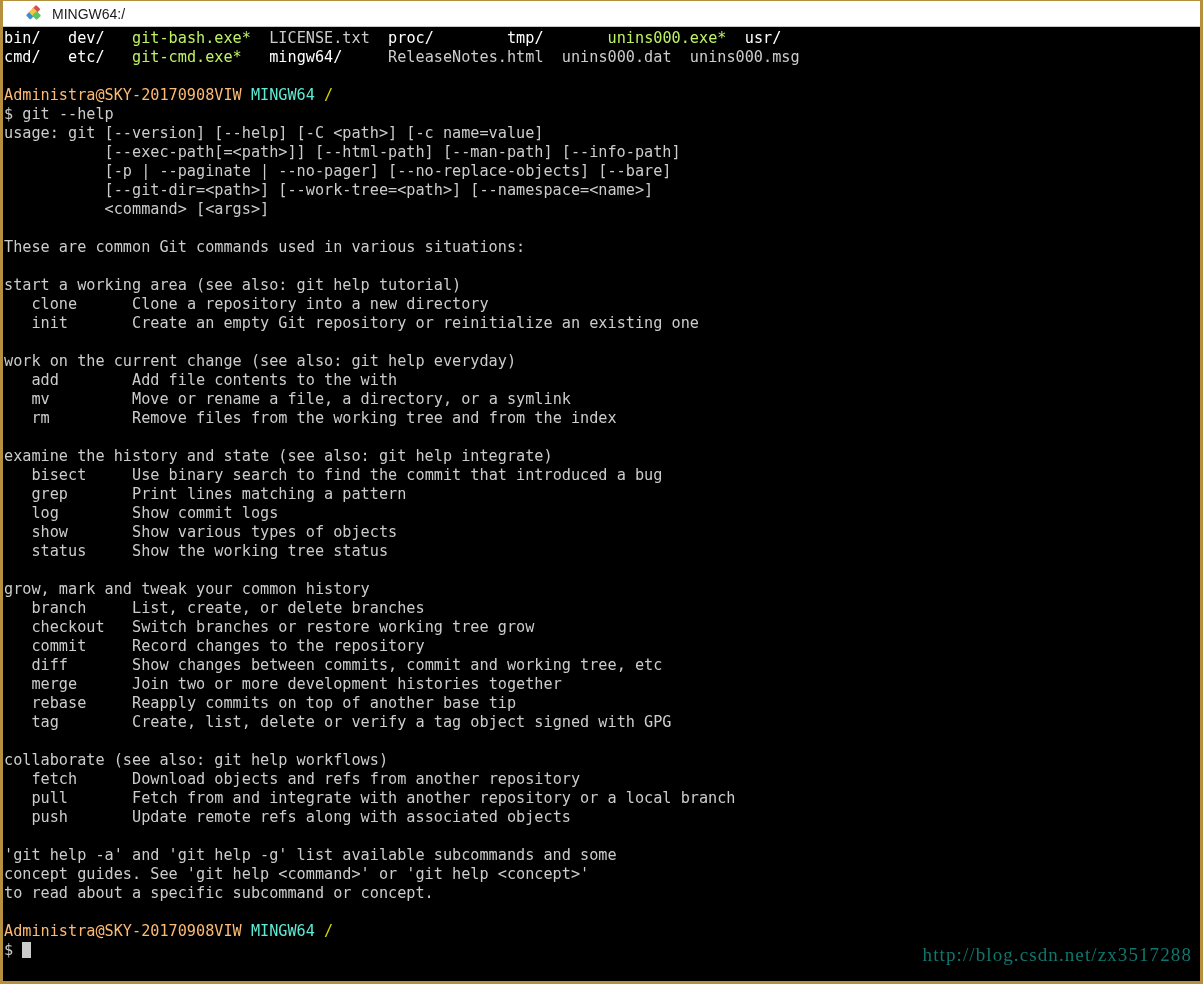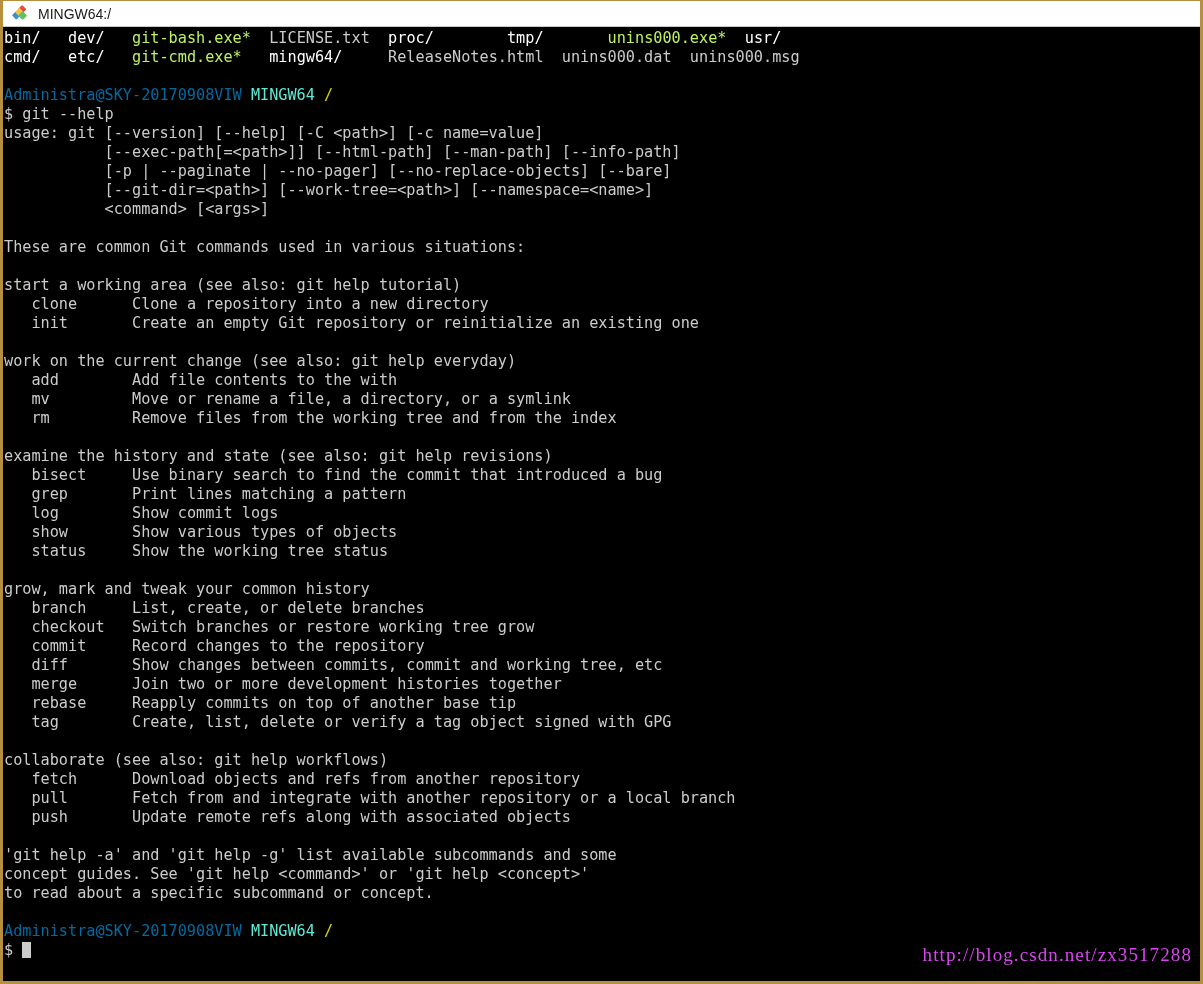--- a/index.html
+++ b/index.html
@@ -28,21 +28,21 @@
     overflow: hidden;
   }
 
   
   #titlebar {
     height: 26px;
     background: #ffffff;
     border-bottom: 1px solid #c8c8c8;
     display: flex;
     align-items: center;
-    padding-left: 8px;
+    padding-left: 22px;
     box-sizing: border-box;
     font-family: "Liberation Sans", sans-serif;
   }
   #titlebar .app-icon {
     width: 20px;
     height: 20px;
     position: relative;
     flex: 0 0 auto;
     margin-right: 7px;
   }
@@ -70,41 +70,41 @@
     height: 19px;
     white-space: pre;
     color: #cccccc;
     letter-spacing: 0px;
   }
 
   
   .c-white  { color: #cccccc; }
   .c-blue   { color: #ffffff; }
   .c-green  { color: #bef264; }
-  .c-dgreen { color: #0369a1; }
+  .c-dgreen { color: #fdba74; }
   .c-magenta{ color: #5eead4; }
   .c-yellow { color: #d7d700; }
 
   
   .cursor {
     display: inline-block;
     width: 9px;
     height: 16px;
     background: #cccccc;
     vertical-align: -3px;
   }
 
   
   #watermark {
     position: absolute;
     right: 8px;
     bottom: 16px;
     font-family: "Liberation Serif", "DejaVu Serif", serif;
     font-size: 19px;
-    color: #d946ef;
+    color: #0f766e;
     letter-spacing: 1.1px;
     white-space: pre;
     margin-top: 29px;
   }
 </style>
 </head>
 <body>
 
 <div id="window">
 
@@ -152,21 +152,21 @@
 
     <div class="tline"> </div>
 
     <div class="tline"><span class="c-white">work on the current change (see also: git help everyday)</span></div>
     <div class="tline"><span class="c-white">   </span><span class="c-white">add</span><span class="c-white">        </span><span class="c-white">Add file contents to the with</span></div>
     <div class="tline"><span class="c-white">   </span><span class="c-white">mv</span><span class="c-white">         </span><span class="c-white">Move or rename a file, a directory, or a symlink</span></div>
     <div class="tline"><span class="c-white">   </span><span class="c-white">rm</span><span class="c-white">         </span><span class="c-white">Remove files from the working tree and from the index</span></div>
 
     <div class="tline"> </div>
 
-    <div class="tline"><span class="c-white">examine the history and state (see also: git help revisions)</span></div>
+    <div class="tline"><span class="c-white">examine the history and state (see also: git help integrate)</span></div>
     <div class="tline"><span class="c-white">   </span><span class="c-white">bisect</span><span class="c-white">     </span><span class="c-white">Use binary search to find the commit that introduced a bug</span></div>
     <div class="tline"><span class="c-white">   </span><span class="c-white">grep</span><span class="c-white">       </span><span class="c-white">Print lines matching a pattern</span></div>
     <div class="tline"><span class="c-white">   </span><span class="c-white">log</span><span class="c-white">        </span><span class="c-white">Show commit logs</span></div>
     <div class="tline"><span class="c-white">   </span><span class="c-white">show</span><span class="c-white">       </span><span class="c-white">Show various types of objects</span></div>
     <div class="tline"><span class="c-white">   </span><span class="c-white">status</span><span class="c-white">     </span><span class="c-white">Show the working tree status</span></div>
 
     <div class="tline"> </div>
 
     <div class="tline"><span class="c-white">grow, mark and tweak your common history</span></div>
     <div class="tline"><span class="c-white">   </span><span class="c-white">branch</span><span class="c-white">     </span><span class="c-white">List, create, or delete branches</span></div>

